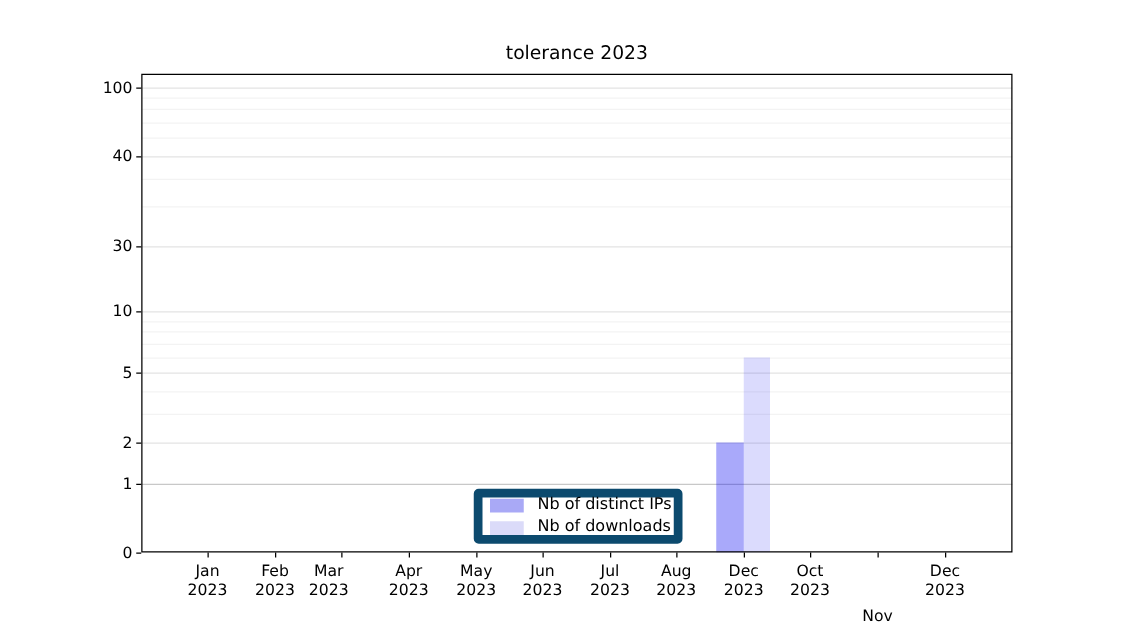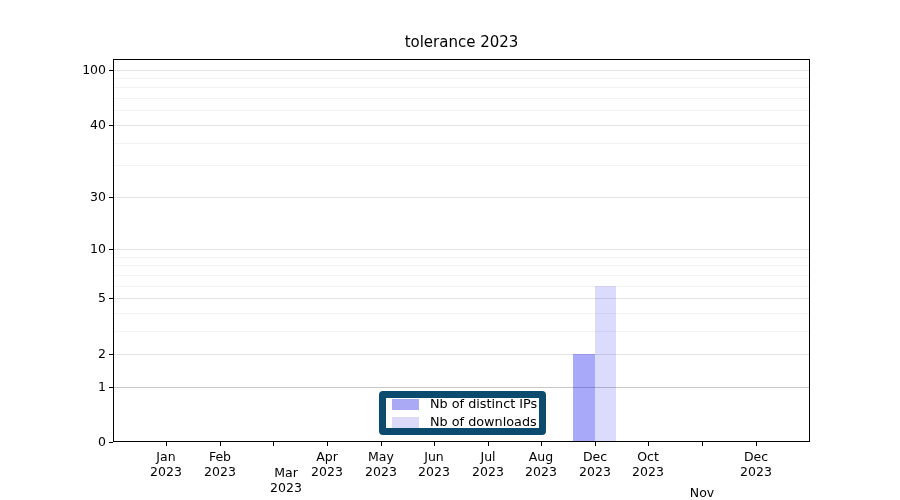--- a/index.html
+++ b/index.html
@@ -106,21 +106,21 @@
     </div>
   <div id="xticklabels">
       <div class="xtick-label" style="left: 138px; top: 449px;">
         <div>Jan</div>
         <div>2023</div>
       </div>
       <div class="xtick-label" style="left: 192px; top: 449px;">
         <div>Feb</div>
         <div>2023</div>
       </div>
-      <div class="xtick-label" style="left: 258px; top: 449px; margin-top: 16px;">
+      <div class="xtick-label" style="left: 235px; top: 449px;">
         <div>Mar</div>
         <div>2023</div>
       </div>
       <div class="xtick-label" style="left: 299px; top: 449px;">
         <div>Apr</div>
         <div>2023</div>
       </div>
       <div class="xtick-label" style="left: 353px; top: 449px;">
         <div>May</div>
         <div>2023</div>

